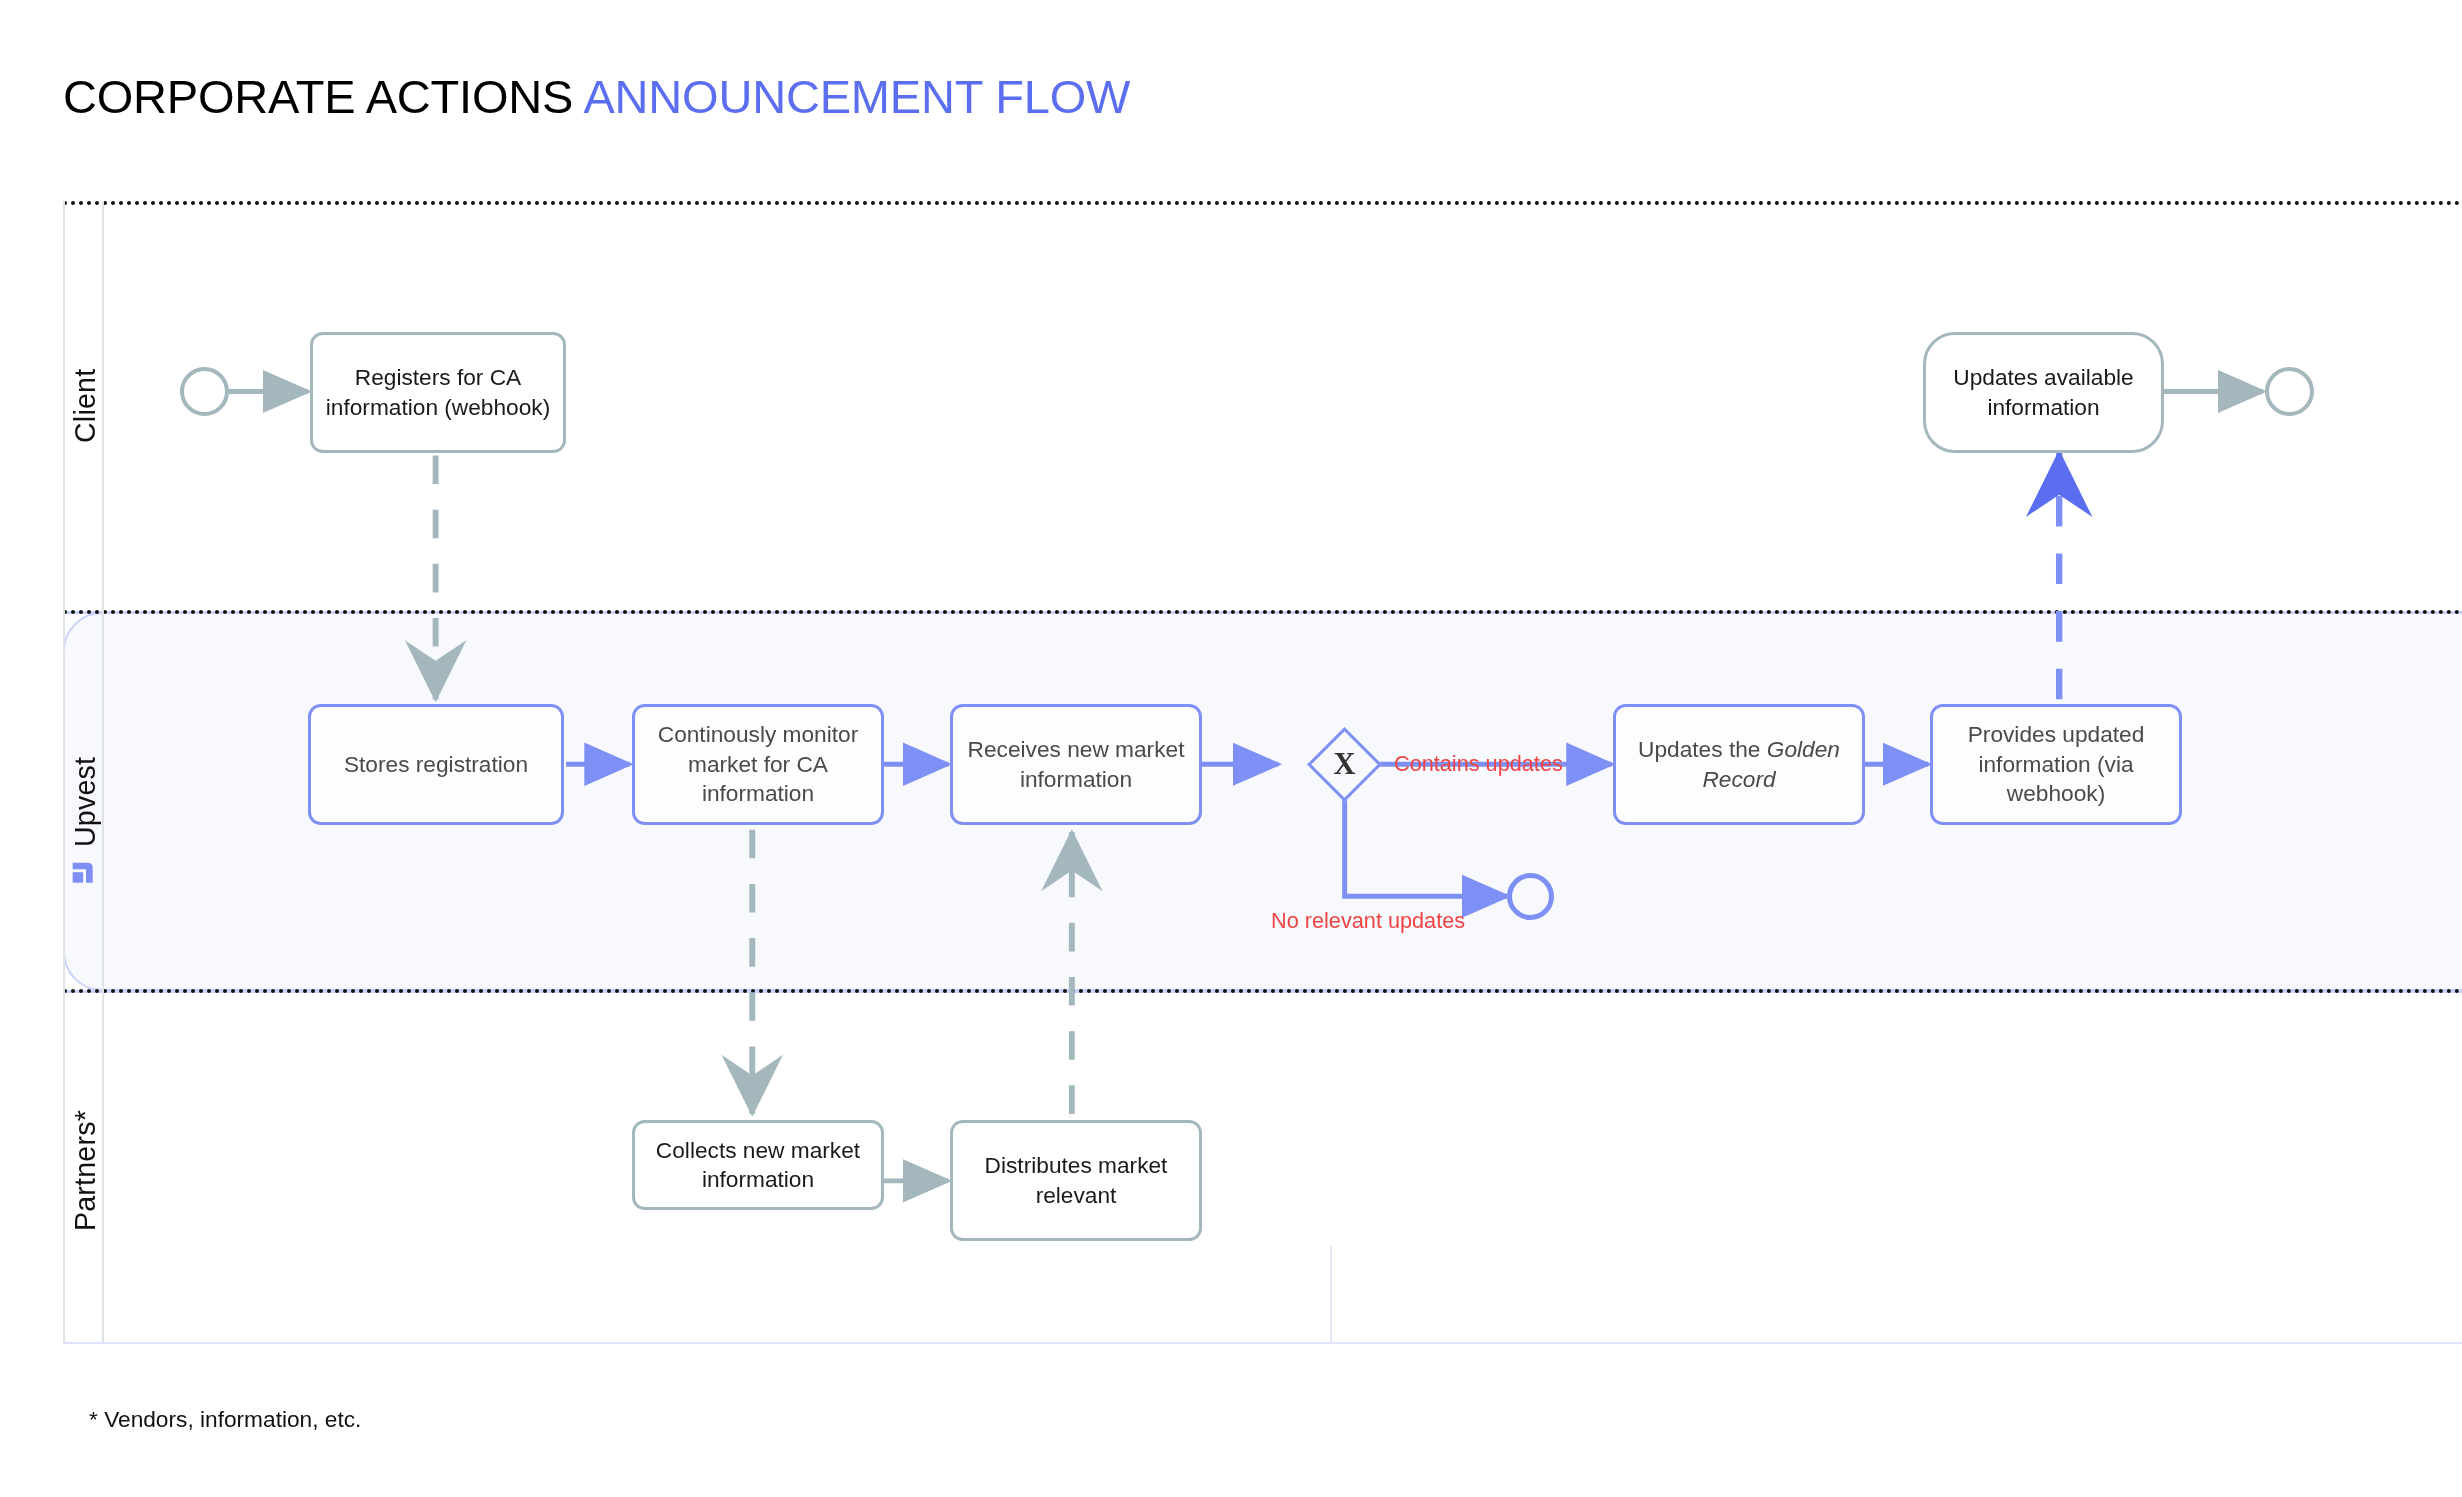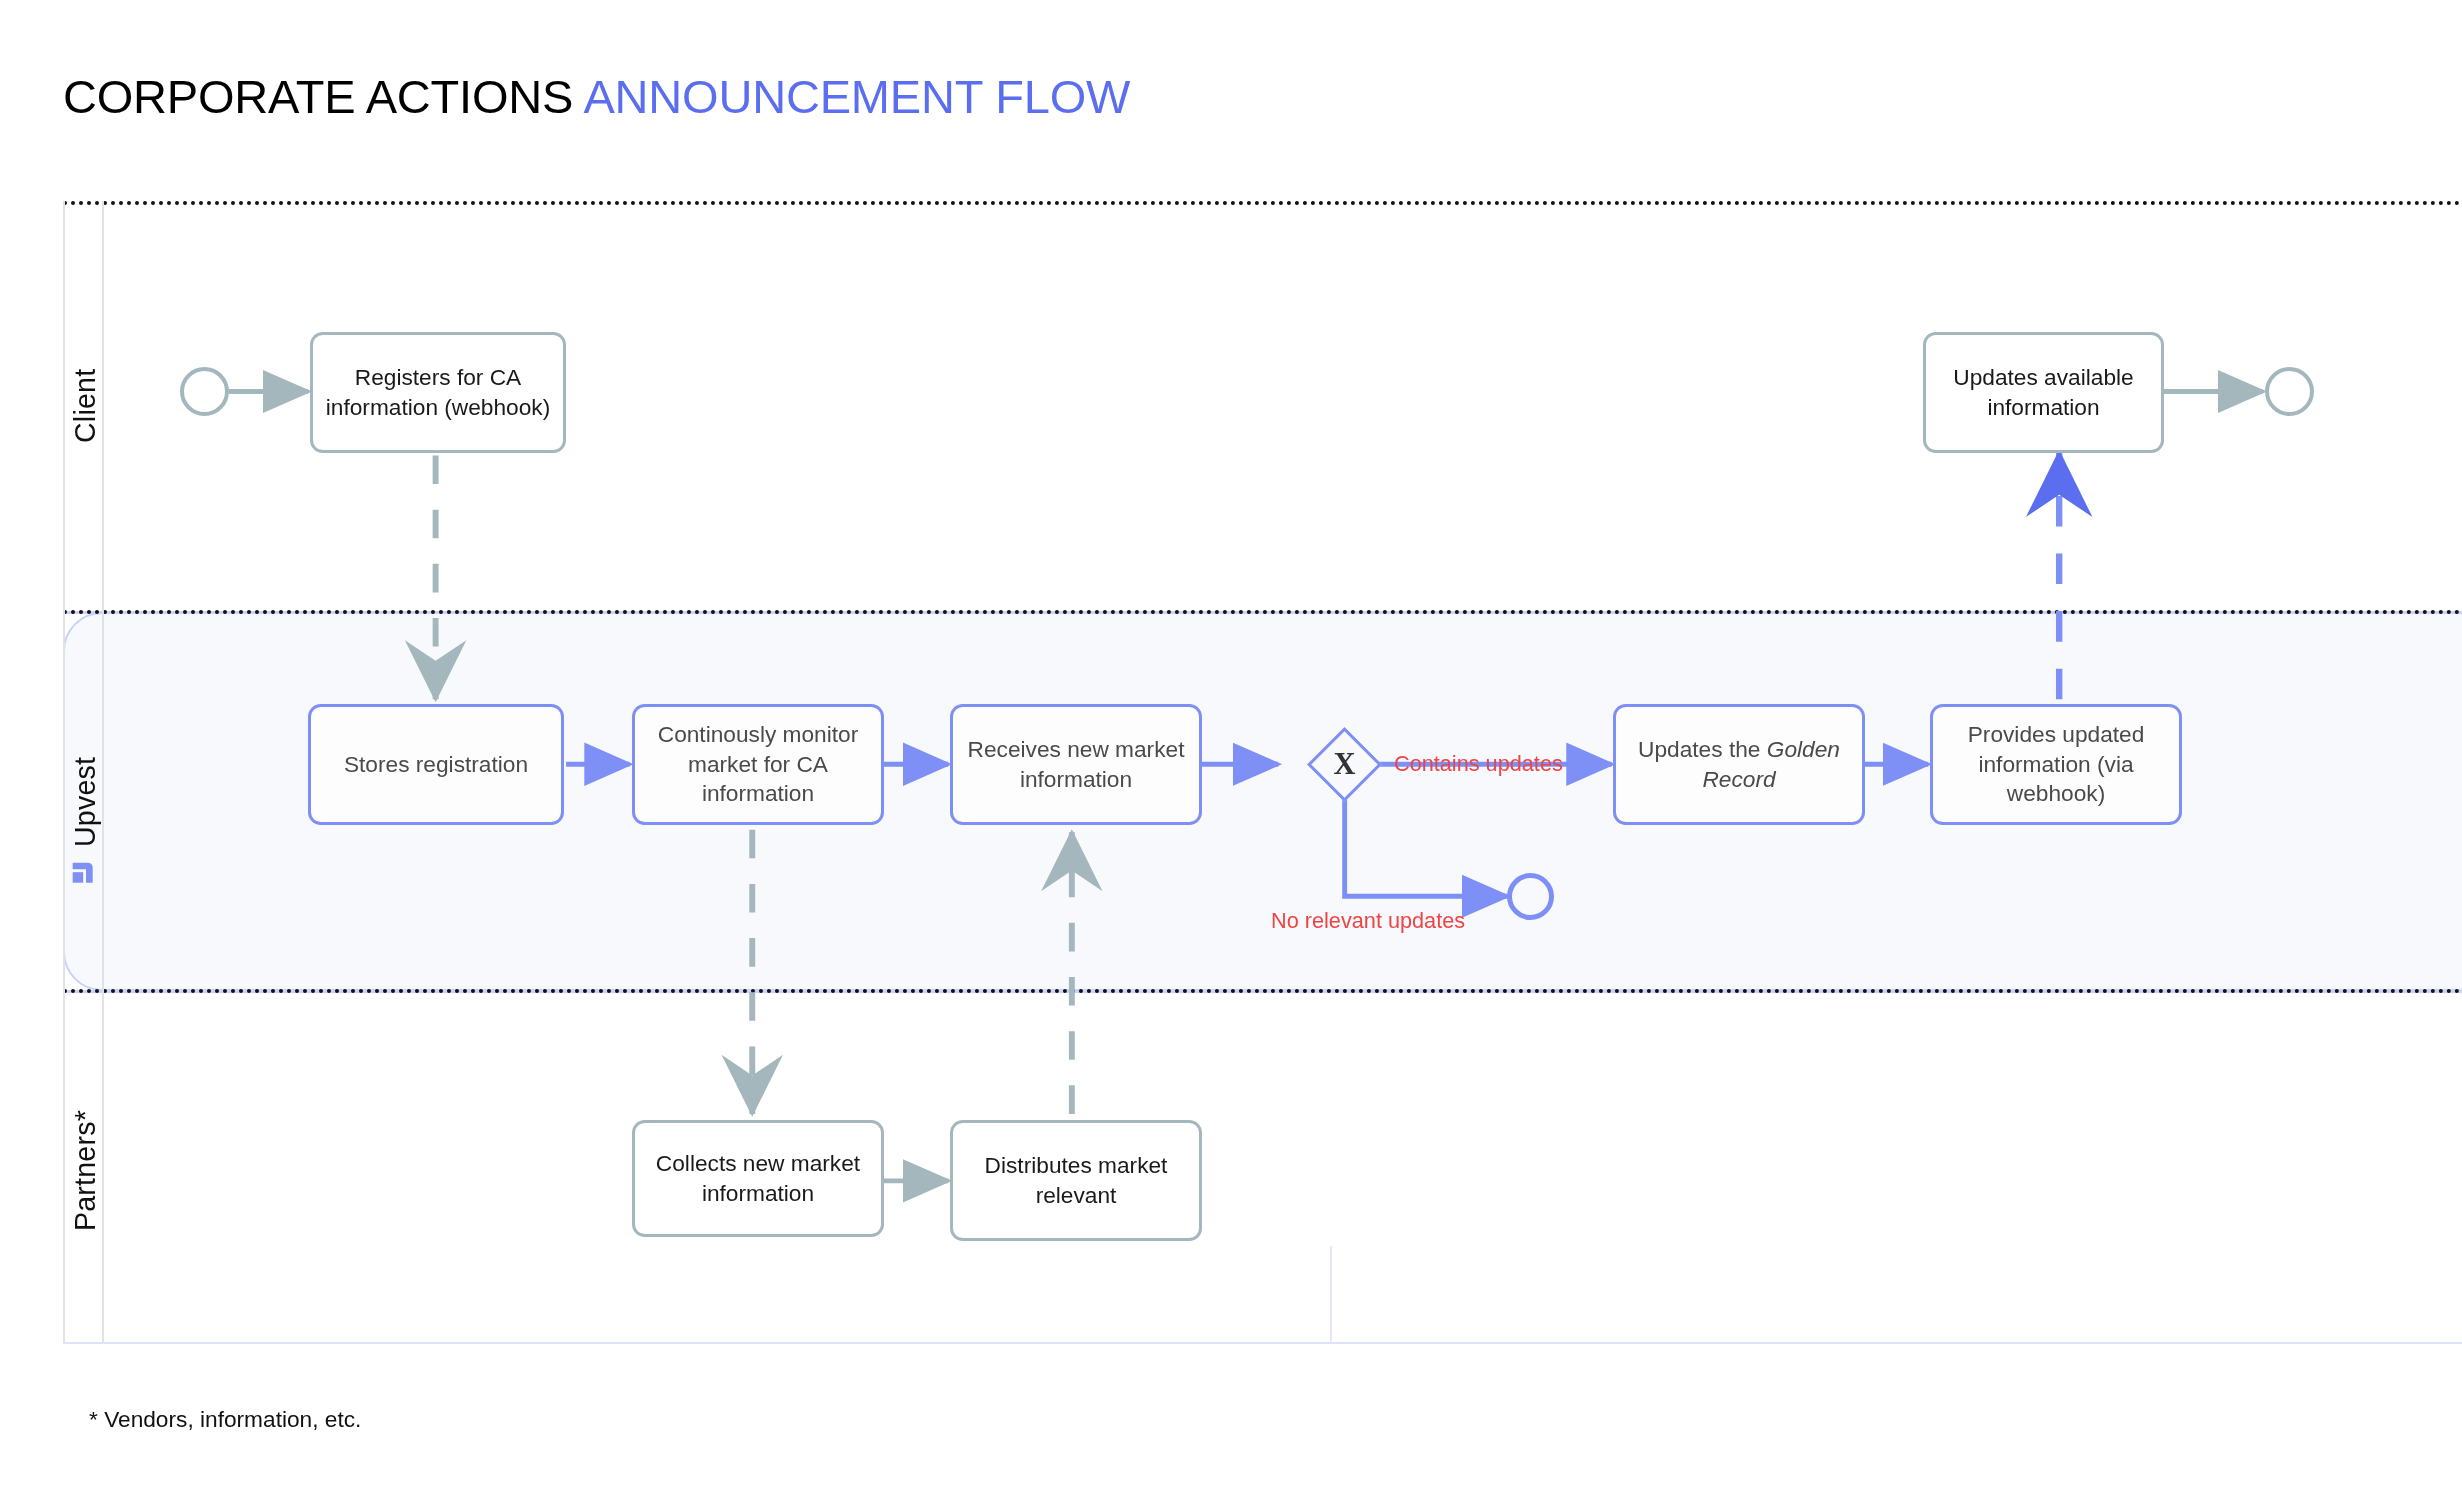--- a/index.html
+++ b/index.html
@@ -206,21 +206,21 @@
       <line x1="1794" y1="2398" x2="1925" y2="2398" stroke="#A3B7BD" stroke-width="10" marker-end="url(#ah-gray)"></line>
     </g>
   </svg>
 
   <div class="event gray" style="left:180px;top:367px;width:49px;height:49px;"></div>
 
   <div class="task gray" style="left:310px;top:332px;width:256px;height:121px;">
     <span>Registers for CA information (webhook)</span>
   </div>
 
-  <div class="task gray" style="left:1923px;top:332px;width:241px;height:121px;">
+  <div class="task gray" style="left:1923px;top:332px;width:241px;height:121px;border-radius:32px;">
     <span>Updates available information</span>
   </div>
 
   <div class="event gray" style="left:2265px;top:367px;width:49px;height:49px;"></div>
 
   <div class="task blue" style="left:308px;top:704px;width:256px;height:121px;">
     <span>Stores registration</span>
   </div>
 
   <div class="task blue" style="left:950px;top:704px;width:252px;height:121px;">
@@ -241,21 +241,21 @@
   <div class="event blue" style="left:1507px;top:873px;width:47px;height:47px;"></div>
 
   <div class="task blue" style="left:1613px;top:704px;width:252px;height:121px;">
     <span><span>Updates the </span><em>Golden Record</em></span>
   </div>
 
   <div class="task blue" style="left:1930px;top:704px;width:252px;height:121px;">
     <span>Provides updated information (via webhook)</span>
   </div>
 
-  <div class="task gray" style="left:632px;top:1120px;width:252px;height:117px;">
+  <div class="task gray" style="left:632px;top:1120px;width:252px;height:90px;">
     <span>Collects new market information</span>
   </div>
 
   <div class="task gray" style="left:950px;top:1120px;width:252px;height:121px;">
     <span>Distributes market relevant</span>
   </div>
 
   <div class="footnote">* Vendors, information, etc.</div>
 
 </div>

